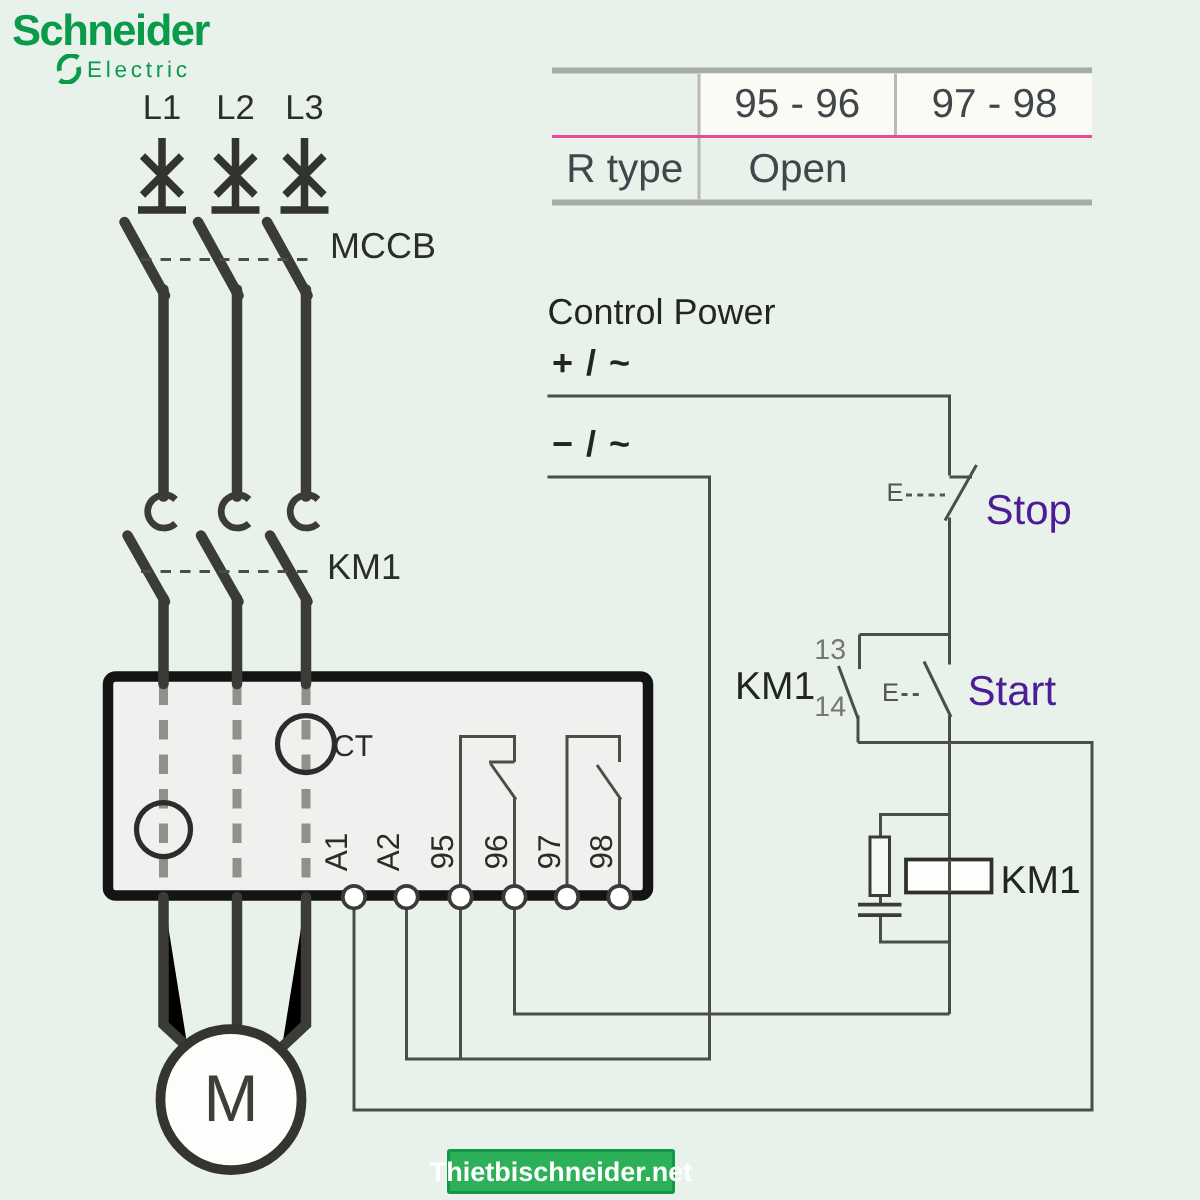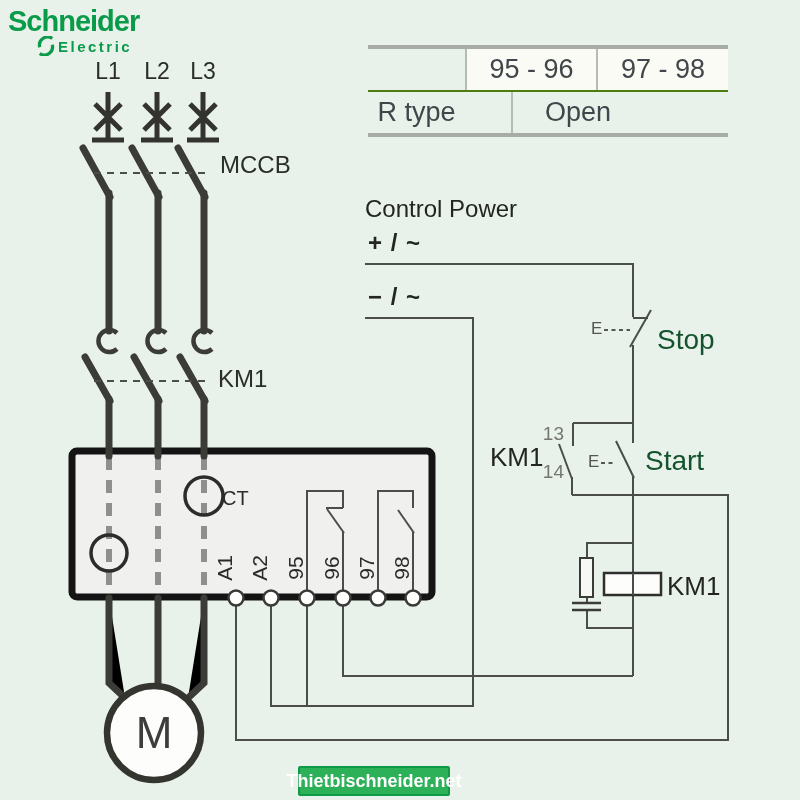--- a/index.html
+++ b/index.html
@@ -6,37 +6,37 @@
   body{width:800px;height:800px;overflow:hidden;background:#e8f2ea;
        font-family:"Liberation Sans", sans-serif;}
   #stage{position:relative;width:800px;height:800px;}
   #wires{position:absolute;left:0;top:0;}
   .txt{position:absolute;color:#2d2f2c;white-space:nowrap;line-height:1;}
   .phase-label{width:60px;text-align:center;font-size:23px;color:#2b2d2a;}
   .dev-label{font-size:24px;color:#2b2d2a;}
   .ct-label{font-size:20px;color:#2b2d2a;}
   .ctrl-title{font-size:24px;color:#232522;}
   .bus-label{font-size:24px;font-weight:bold;color:#232522;letter-spacing:1px;}
-  .btn-label{font-size:28px;color:#14532d;}
+  .btn-label{font-size:28px;color:#4c1d95;}
   .aux-label{font-size:26px;color:#232522;}
   .pin-label{font-size:19px;color:#75776f;width:28px;text-align:right;}
   .e-label{font-size:17px;color:#55574f;}
   .term-label{width:56px;height:24px;text-align:center;font-size:21px;color:#2b2b28;
               transform:rotate(-90deg);transform-origin:center;}
   .motor-label{width:94px;text-align:center;font-size:44px;color:#3c3e3a;}
   
   .brand{left:8px;top:7px;font-size:29px;font-weight:bold;letter-spacing:-1px;}
   .brand,.brand-sub{color:#0a9b4a;}
-  .brand-sub{left:58px;top:39px;font-size:15px;font-weight:bold;letter-spacing:2.5px;}
+  .brand-sub{left:58px;top:39px;font-size:15px;font-weight:normal;letter-spacing:2.5px;}
   .brand-mark{position:absolute;left:36px;top:36px;}
   
   #rtable{position:absolute;left:368px;top:17px;width:360px;
           border-top:4px solid #a7ada5;border-bottom:4px solid #a7ada5;margin-top:28px;}
   #rtable .row{display:flex;height:41px;}
-  #rtable .row+.row{border-top:2px solid #4d7c0f;gap:46px;}
+  #rtable .row+.row{border-top:2px solid #ec4899;}
   #rtable .cell{display:flex;align-items:center;justify-content:center;
                 font-size:27px;color:#41464b;}
   #rtable .c0{width:97px;}
   #rtable .c1{width:129px;border-left:2px solid #b6bcb4;}
   #rtable .c2{width:130px;border-left:2px solid #b6bcb4;}
   #rtable .hd{background:#fbfbf6;}
   
   #watermark{position:absolute;left:298px;top:766px;width:152px;height:30px;
              background:#2db158;border:2px solid #0f9a47;border-radius:2px;
              display:flex;align-items:center;justify-content:center;

